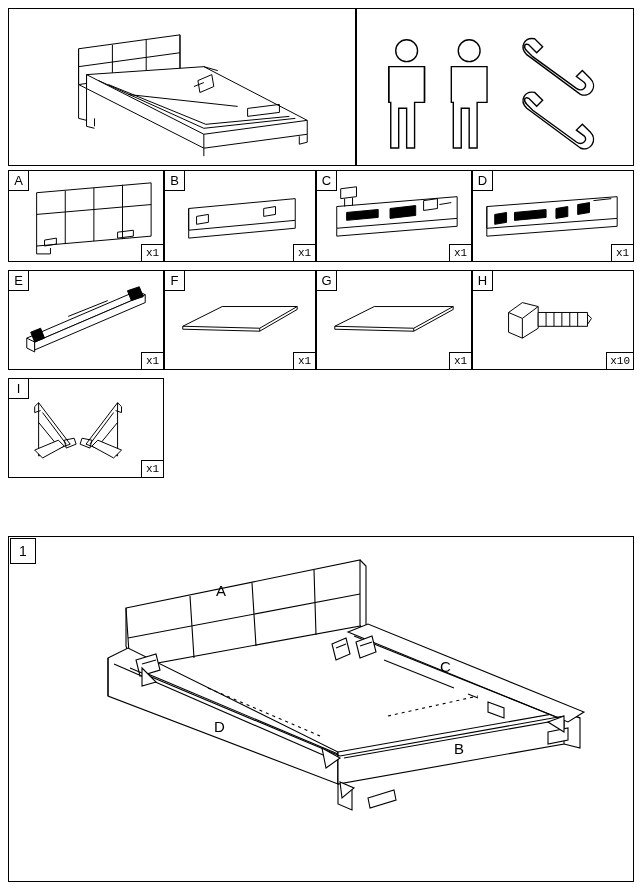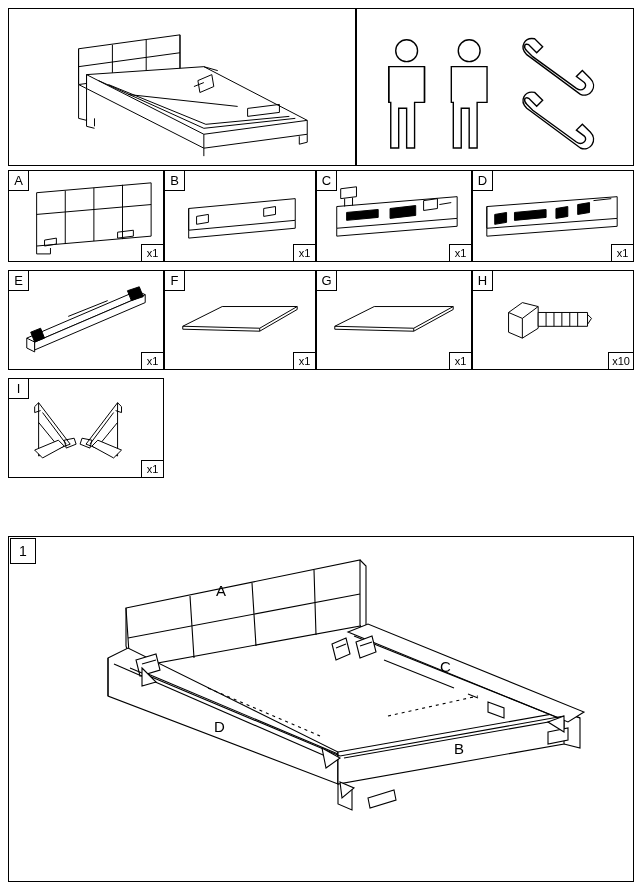--- a/index.html
+++ b/index.html
@@ -3,21 +3,21 @@
 <meta charset="utf-8">
 <style>
   html,body{margin:0;padding:0;background:#fff;}
   body{font-family:"Liberation Sans", sans-serif;}
   #page{position:relative;width:642px;height:890px;background:#fff;overflow:hidden;}
   .frame{position:absolute;border:1px solid #000;box-sizing:border-box;}
   .cell{position:absolute;border:1px solid #000;box-sizing:border-box;background:#fff;}
   .letter{position:absolute;left:0;top:0;width:20px;height:20px;border-right:1px solid #000;border-bottom:1px solid #000;box-sizing:border-box;
           display:flex;align-items:center;justify-content:center;font-size:13px;line-height:1;}
   .qty{position:absolute;right:0;bottom:0;height:17px;min-width:22px;padding:0 3px;border-left:1px solid #000;border-top:1px solid #000;box-sizing:border-box;
-       display:flex;align-items:center;justify-content:center;font-size:11px;line-height:1;background:#fff;}
+       display:flex;align-items:center;justify-content:center;font-size:11px;line-height:1;background:#fff;font-family:Liberation Mono, monospace;}
   .stepnum{position:absolute;left:10px;top:538px;width:26px;height:26px;border:1px solid #000;box-sizing:border-box;
            display:flex;align-items:center;justify-content:center;font-size:14px;}
   .svgwrap{position:absolute;inset:0;}
   svg{display:block;}
   .lbl{font-size:15px;font-family:"Liberation Sans", sans-serif;}
 </style>
 </head>
 <body>
 
 <div id="page">

